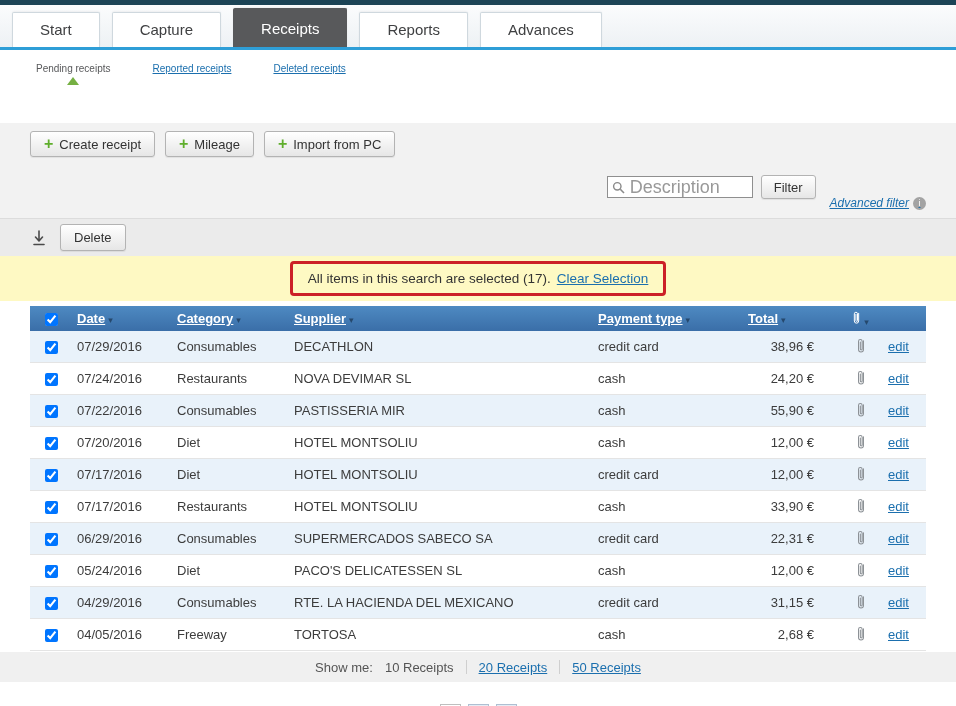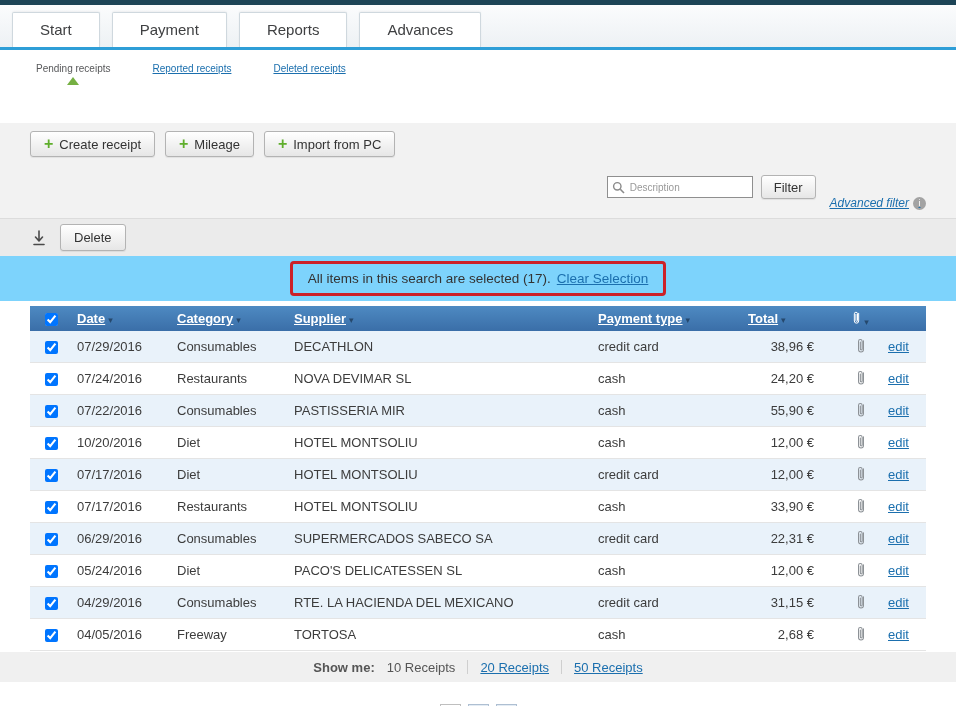--- a/index.html
+++ b/index.html
@@ -23,36 +23,36 @@
   
   .panel{margin-top:38px;background:#f2f2f2;padding:8px 30px 8px 30px;}
   .actions-row{display:flex;gap:10px;}
   .btn{display:inline-flex;align-items:center;gap:6px;height:26px;padding:0 13px;
        background:linear-gradient(#ffffff,#e6e6e6);border:1px solid #b3b3b3;border-radius:3px;
        font-size:13px;color:#333;cursor:pointer;box-shadow:0 1px 1px rgba(0,0,0,0.07);}
   .plus{color:#5fae2c;font-weight:bold;font-size:16px;line-height:1;}
   .search-row{display:flex;justify-content:flex-end;align-items:center;gap:8px;margin-top:7px;}
   .searchbox{position:relative;}
   .searchbox input{width:118px;height:20px;padding:0 4px 0 22px;border:1px solid #8f8f8f;
-       font-size:10px;color:#444;font-family:inherit;}
+       font-size:18px;color:#444;font-family:inherit;}
   .searchbox input::placeholder{color:#999;}
   .mag{position:absolute;left:5px;top:4px;}
   .btn.small{height:24px;padding:0 12px;}
   .advfilter{font-size:12px;font-style:italic;color:#1b6fae;text-decoration:underline;
        cursor:pointer;margin-left:6px;display:inline-flex;align-items:center;gap:4px;margin-top:32px;}
   .info-icon{display:inline-block;width:13px;height:13px;border-radius:50%;background:#a3a3a3;
        color:#fff;font-size:9px;line-height:13px;text-align:center;font-style:normal;
        text-decoration:none;}
   
   .toolbar{background:#ebebeb;border-top:1px solid #dcdcdc;padding:5px 0 5px 32px;
        display:flex;align-items:center;gap:14px;}
   .toolbar .btn{height:27px;}
   .dl-icon{display:inline-flex;cursor:pointer;}
   
-  .banner{background:#7dd3fc;padding:5px 0;display:flex;justify-content:center;align-items:flex-end;}
+  .banner{background:#fef9c3;padding:5px 0;display:flex;justify-content:center;align-items:flex-end;}
   .banner-box{border:3px solid #cc2027;border-radius:4px;padding:7px 15px;font-size:13.5px;
        color:#333;display:flex;gap:6px;align-items:center;}
   .link{color:#1b6fae;text-decoration:underline;cursor:pointer;}
   
   .tablewrap{margin:5px 30px 0;}
   table{border-collapse:collapse;width:896px;table-layout:fixed;font-size:13px;}
   thead th{background:linear-gradient(#4e8ac2,#3a6ea8);color:#fff;height:25px;text-align:left;
        padding:0 5px;font-weight:bold;}
   .hlabel{text-decoration:underline;cursor:pointer;}
   .arrow{color:#25486d;font-size:9px;margin-left:3px;cursor:pointer;
@@ -62,39 +62,40 @@
   tr.odd{background:#e9f2fa;}
   tr.even{background:#ffffff;}
   .c-check{text-align:center;padding:0;}
   .c-total{text-align:right;padding-right:24px;}
   .c-clip{text-align:center;}
   .c-edit{padding-right:6px;}
   thead .c-check input, tbody .c-check input{margin:0;vertical-align:middle;}
   
   .showme{margin-top:1px;background:#f0f0f0;height:30px;display:flex;align-items:center;
        justify-content:center;gap:12px;font-size:13px;color:#555;}
-  .showme .lbl{font-weight:bold;}
+  .showme .lbl{font-weight:normal;}
   .sep{width:1px;height:14px;background:#cfcfcf;display:inline-block;}
   .opt{color:#555;}
   .opt.link{color:#1b6fae;}
   
   .pagination{margin-top:22px;display:flex;justify-content:center;gap:7px;}
   .page{min-width:21px;height:20px;display:flex;align-items:center;justify-content:center;
        font-size:13px;border:1px solid #aebfd2;background:#e4ecf4;color:#16649f;
        text-decoration:underline;cursor:pointer;box-sizing:border-box;padding:0 4px;}
   .page.current{background:#fff;color:#333;border-color:#bfbfbf;text-decoration:none;}
 </style>
 </head>
 <body>
 
 <div class="topstrip"></div>
 
 <div class="tabbar">
     <div class="tab">Start</div>
-    <div class="tab">Payment</div>
+    <div class="tab">Capture</div>
+    <div class="tab active">Receipts</div>
     <div class="tab">Reports</div>
     <div class="tab">Advances</div>
   </div>
 
 <div class="subnav">
     <a class="subnav-item active">Pending receipts</a>
     <a class="subnav-item slink">Reported receipts</a>
     <a class="subnav-item slink">Deleted receipts</a>
   </div>
 
@@ -224,21 +225,21 @@
    <td>PASTISSERIA MIR</td>
    <td>cash</td>
    <td class="c-total">55,90 €</td>
    <td class="c-clip"><svg width="10" height="17" viewBox="0 0 10 18">
               <path d="M7.6 4 v9.2 a2.6 2.6 0 0 1 -5.2 0 V4.6 a1.9 1.9 0 0 1 3.8 0 v8.2 a0.95 0.95 0 0 1 -1.9 0 V5.2" fill="none" stroke="#8a8f94" stroke-width="1.1" stroke-linecap="round"></path>
             </svg></td>
    <td class="c-edit"><a class="link">edit</a></td>
  </tr>
         <tr class="even">
    <td class="c-check"><input type="checkbox" checked="" style=""></td>
-   <td>10/20/2016</td>
+   <td>07/20/2016</td>
    <td>Diet</td>
    <td>HOTEL MONTSOLIU</td>
    <td>cash</td>
    <td class="c-total">12,00 €</td>
    <td class="c-clip"><svg width="10" height="17" viewBox="0 0 10 18">
               <path d="M7.6 4 v9.2 a2.6 2.6 0 0 1 -5.2 0 V4.6 a1.9 1.9 0 0 1 3.8 0 v8.2 a0.95 0.95 0 0 1 -1.9 0 V5.2" fill="none" stroke="#8a8f94" stroke-width="1.1" stroke-linecap="round"></path>
             </svg></td>
    <td class="c-edit"><a class="link">edit</a></td>
  </tr>
         <tr class="odd">

